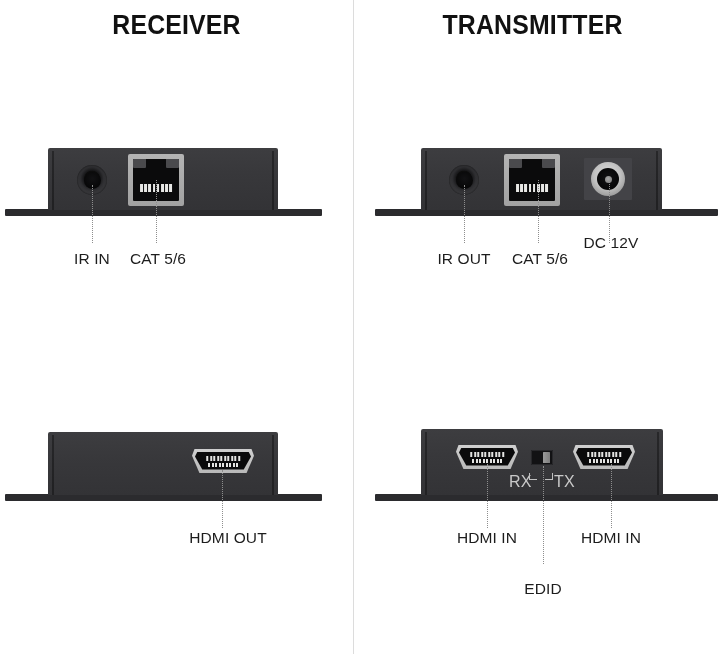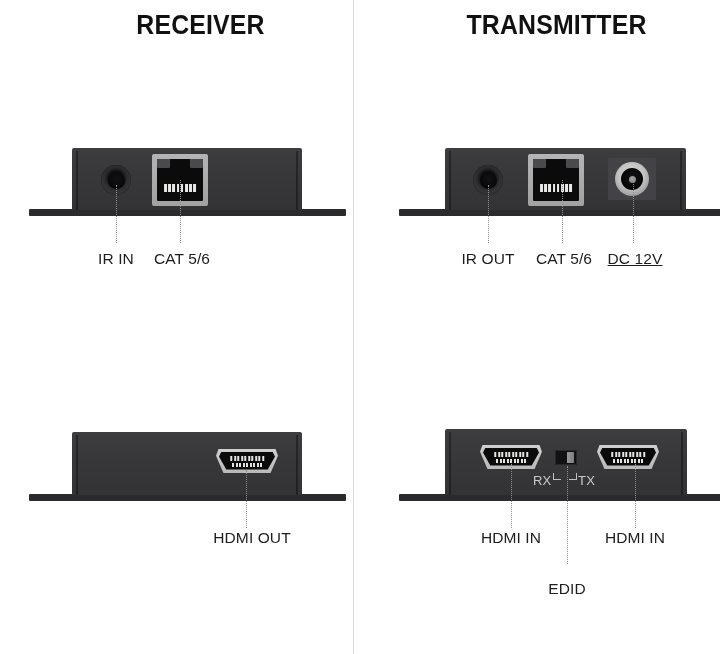--- a/index.html
+++ b/index.html
@@ -14,21 +14,20 @@
     overflow: hidden;
     font-family: "Liberation Sans", sans-serif;
     color: #1a1a1a;
   }
 
   
   .panel {
     position: absolute;
     top: 0;
     height: 654px;
-    margin-left: 24px;
   }
   #panel-receiver   { left: 0;   width: 353px; }
   #panel-transmitter{ left: 353px; width: 367px; border-radius: 30px; }
 
   .divider {
     position: absolute;
     left: 353px;
     top: 0;
     width: 1px;
     height: 654px;
@@ -219,21 +218,21 @@
   .edid-switch .slider {
     position: absolute;
     top: 2px; bottom: 2px;
     right: 3px;
     width: 7px;
     background: linear-gradient(90deg, #9a9a9a 0%, #7d7d7d 100%);
     border-radius: 0.5px;
   }
   .rxtx {
     position: absolute;
-    font-size: 13px;
+    font-size: 16px;
     color: #c9c9c9;
     letter-spacing: 0.2px;
     white-space: nowrap;
     font-family: "Liberation Sans", sans-serif;
   }
   .bracket {
     position: absolute;
     width: 7px; height: 6px;
     border-left: 1.5px solid #c0c0c0;
     border-bottom: 1.5px solid #c0c0c0;
@@ -375,21 +374,21 @@
         </div>
       </div>
     </div>
 
     <div class="leader" style="left:111px; top:185px; height:58px;"></div>
     <div class="leader" style="left:185px; top:180px; height:63px;"></div>
     <div class="leader" style="left:256px; top:182px; height:61px;"></div>
 
     <div class="callout" style="left:111px; top:250px;">IR OUT</div>
     <div class="callout" style="left:187px; top:250px;">CAT 5/6</div>
-    <div class="callout" style="left:258px; top:250px;text-decoration:underline;">DC 12V</div>
+    <div class="callout" style="left:258px; top:234px;">DC 12V</div>
   </div>
 
   <div class="device">
     <div class="base-bar" style="left:22px; top:494px; width:343px;"></div>
     <div class="body" style="left:68px; top:429px; width:242px; height:66px;">
 
       <div class="hdmi" style="left:35px; top:16px;">
         <div class="frame"></div>
         <div class="cavity">
           <div class="contacts">

